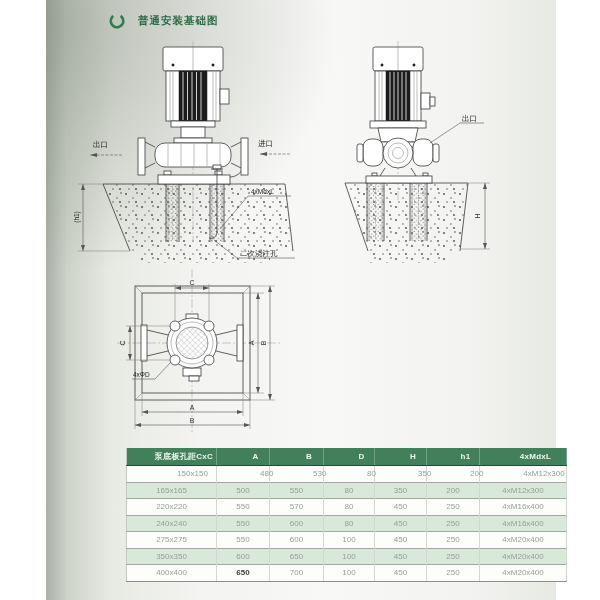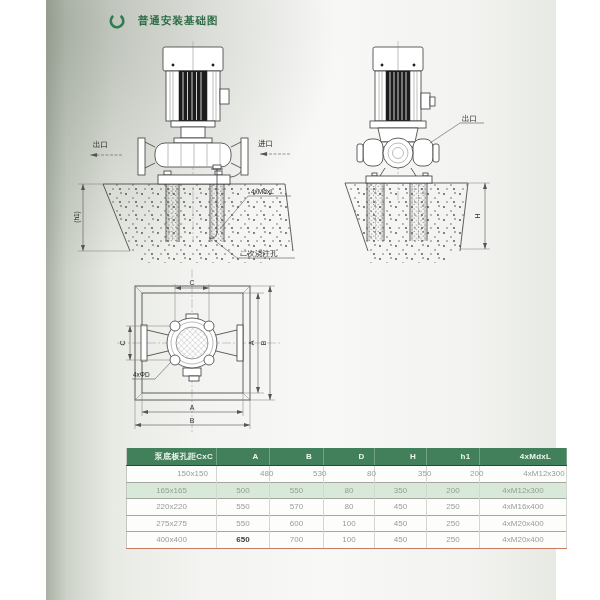--- a/index.html
+++ b/index.html
@@ -388,29 +388,47 @@
         </tr>
         <tr>
           <td>220x220</td>
           <td>550</td>
           <td>570</td>
           <td>80</td>
           <td>450</td>
           <td>250</td>
           <td>4xM16x400</td>
         </tr>
+        <tr class="alt">
+          <td>240x240</td>
+          <td>550</td>
+          <td>600</td>
+          <td>80</td>
+          <td>450</td>
+          <td>250</td>
+          <td>4xM16x400</td>
+        </tr>
         <tr>
           <td>275x275</td>
           <td>550</td>
           <td>600</td>
           <td>100</td>
           <td>450</td>
           <td>250</td>
           <td>4xM20x400</td>
         </tr>
+        <tr class="alt">
+          <td>350x350</td>
+          <td>600</td>
+          <td>650</td>
+          <td>100</td>
+          <td>450</td>
+          <td>250</td>
+          <td>4xM20x400</td>
+        </tr>
         <tr>
           <td>400x400</td>
           <td class="bold">650</td>
           <td>700</td>
           <td>100</td>
           <td>450</td>
           <td>250</td>
           <td>4xM20x400</td>
         </tr>
       </tbody>

